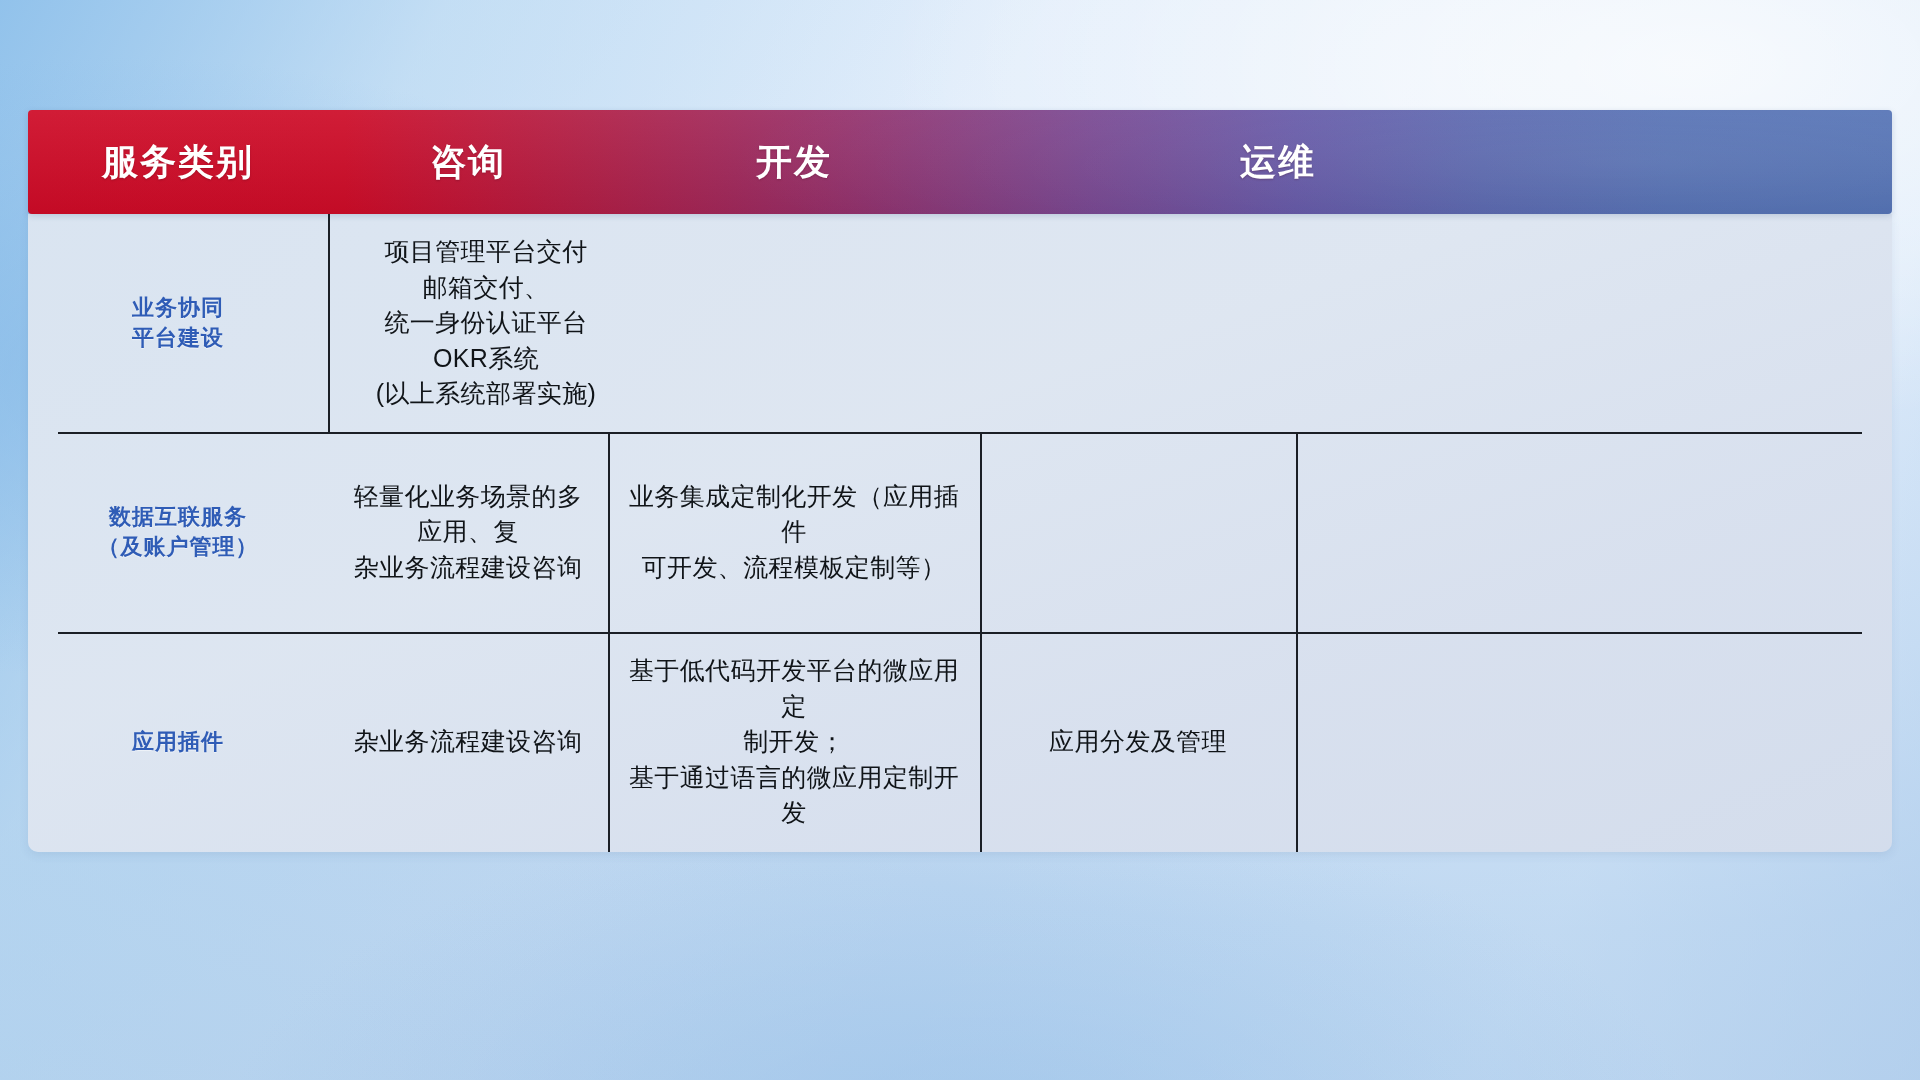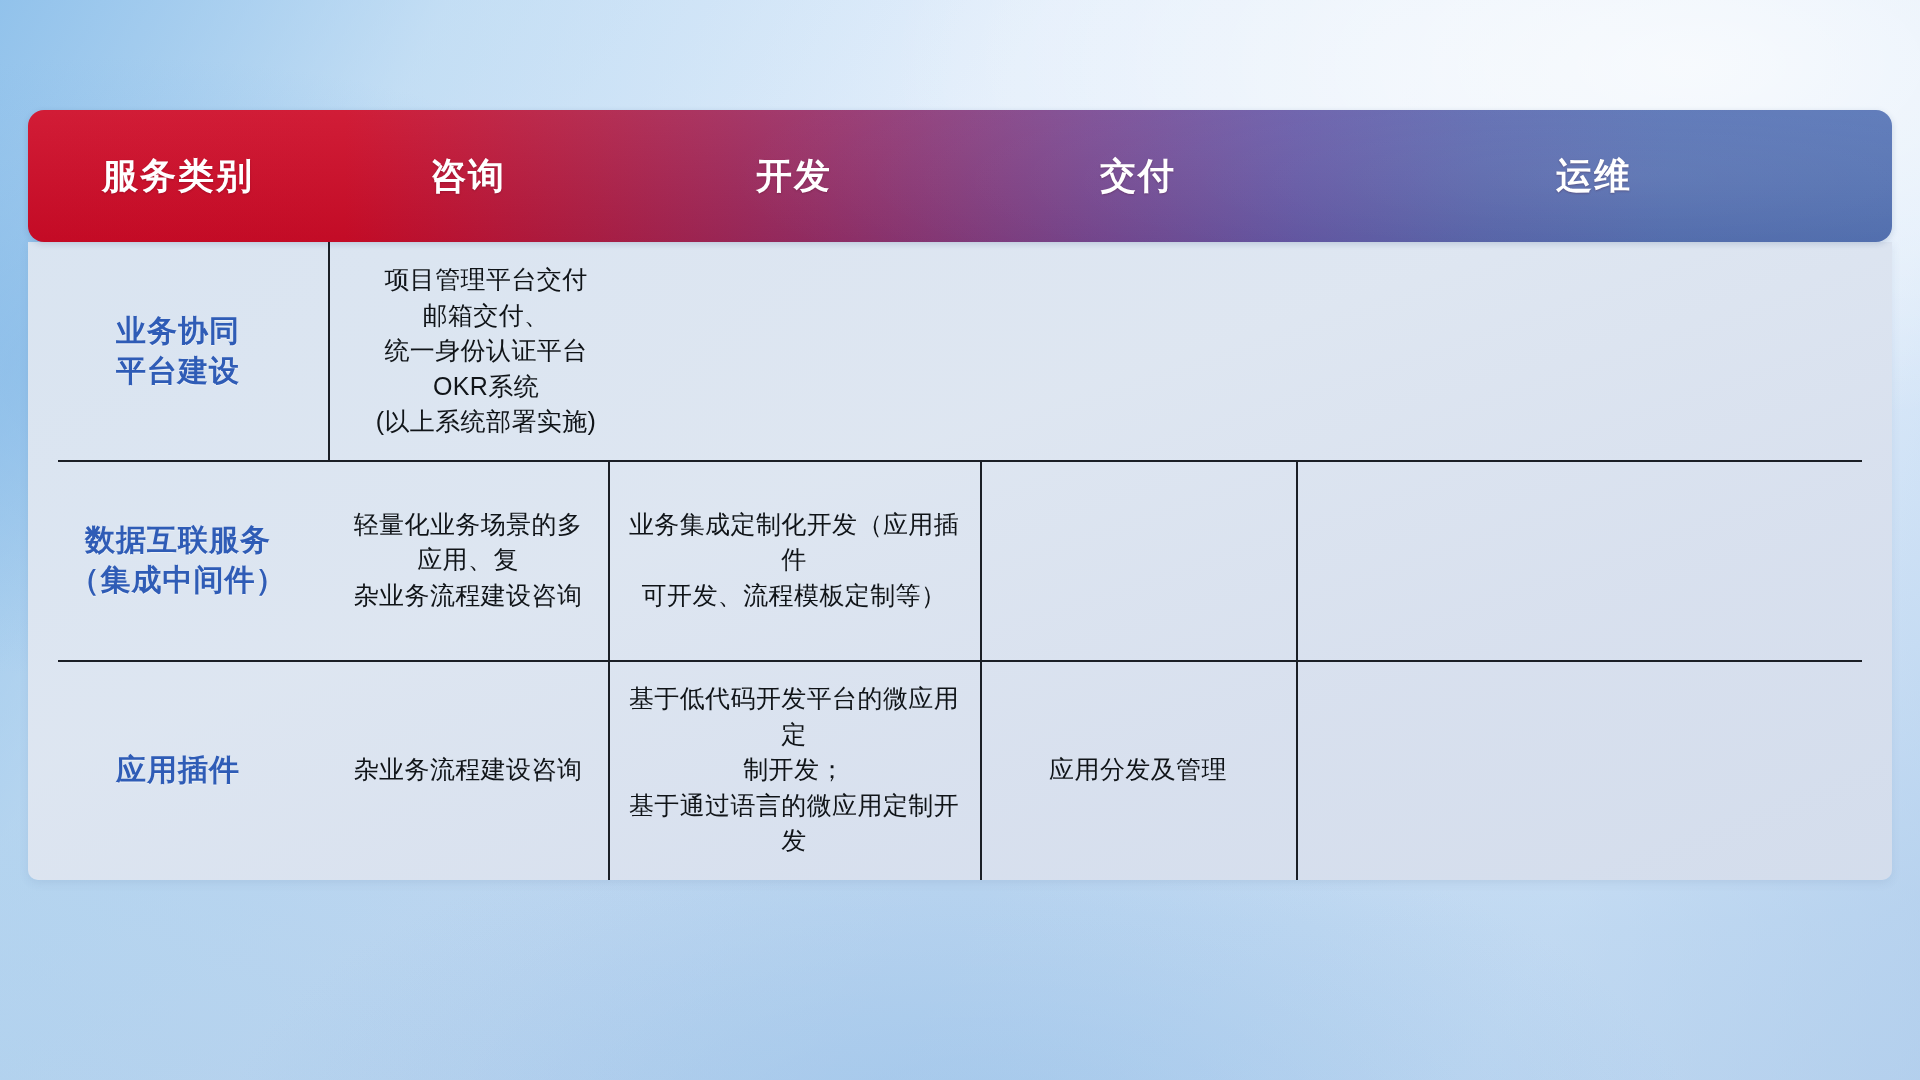--- a/index.html
+++ b/index.html
@@ -41,22 +41,22 @@
   #table-wrap {
     position: absolute;
     left: 28px;
     top: 110px;
     width: 1864px;
   }
 
   
   #table-header {
     display: flex;
-    height: 132px;
-    border-radius: 16px;
+    height: 104px;
+    border-radius: 4px;
     overflow: hidden;
     background: linear-gradient(90deg,
         #ce0b27 0%,
         #cd0c28 17%,
         #b11e45 30%,
         #93306b 44%,
         #75438f 57%,
         #5f52a4 68%,
         #5260ab 78%,
         #4c69b0 88%,
@@ -119,21 +119,21 @@
     content: "";
     position: absolute;
     left: 0;
     top: 0;
     bottom: 0;
     width: 2px;
     background: #1b1f26;
   }
   .rowlabel {
     color: #2f5cb6;
-    font-size: 30px;
+    font-size: 22px;
     font-weight: 700;
     line-height: 1.35;
     letter-spacing: 1px;
     text-shadow: 0 1px 1px rgba(255,255,255,0.55);
   }
   .celltext {
     color: #101418;
     font-size: 25px;
     line-height: 1.42;
     letter-spacing: 0.4px;
@@ -156,21 +156,20 @@
 <div id="backdrop"></div>
 <div id="backdrop-tint"></div>
 <div id="backdrop-glow"></div>
 
 <div id="table-wrap">
 
   <div id="table-header">
     <div class="hcell c0">服务类别</div>
     <div class="hcell c1">咨询</div>
     <div class="hcell c2">开发</div>
-    <div class="hcell c3">交付</div>
     <div class="hcell c4">运维</div>
   </div>
 
   <div id="table-body">
 
     <div class="brow r0">
       <div class="bcell c0">
         <span class="rowlabel" style="white-space: pre-line;">业务协同
 平台建设</span>
       </div>
@@ -179,21 +178,21 @@
 邮箱交付、
 统一身份认证平台
 OKR系统
 (以上系统部署实施)</span>
       </div>
     </div>
 
     <div class="brow r1">
       <div class="bcell c0">
         <span class="rowlabel" style="white-space: pre-line;">数据互联服务
-（集成中间件）</span>
+（及账户管理）</span>
       </div>
       <div class="bcell c1">
         <span class="celltext" style="white-space: pre-line;">轻量化业务场景的多应用、复
 杂业务流程建设咨询</span>
       </div>
       <div class="bcell c2 divider">
         <span class="celltext" style="white-space: pre-line;">业务集成定制化开发（应用插件
 可开发、流程模板定制等）</span>
       </div>
       <div class="bcell c3 divider">

